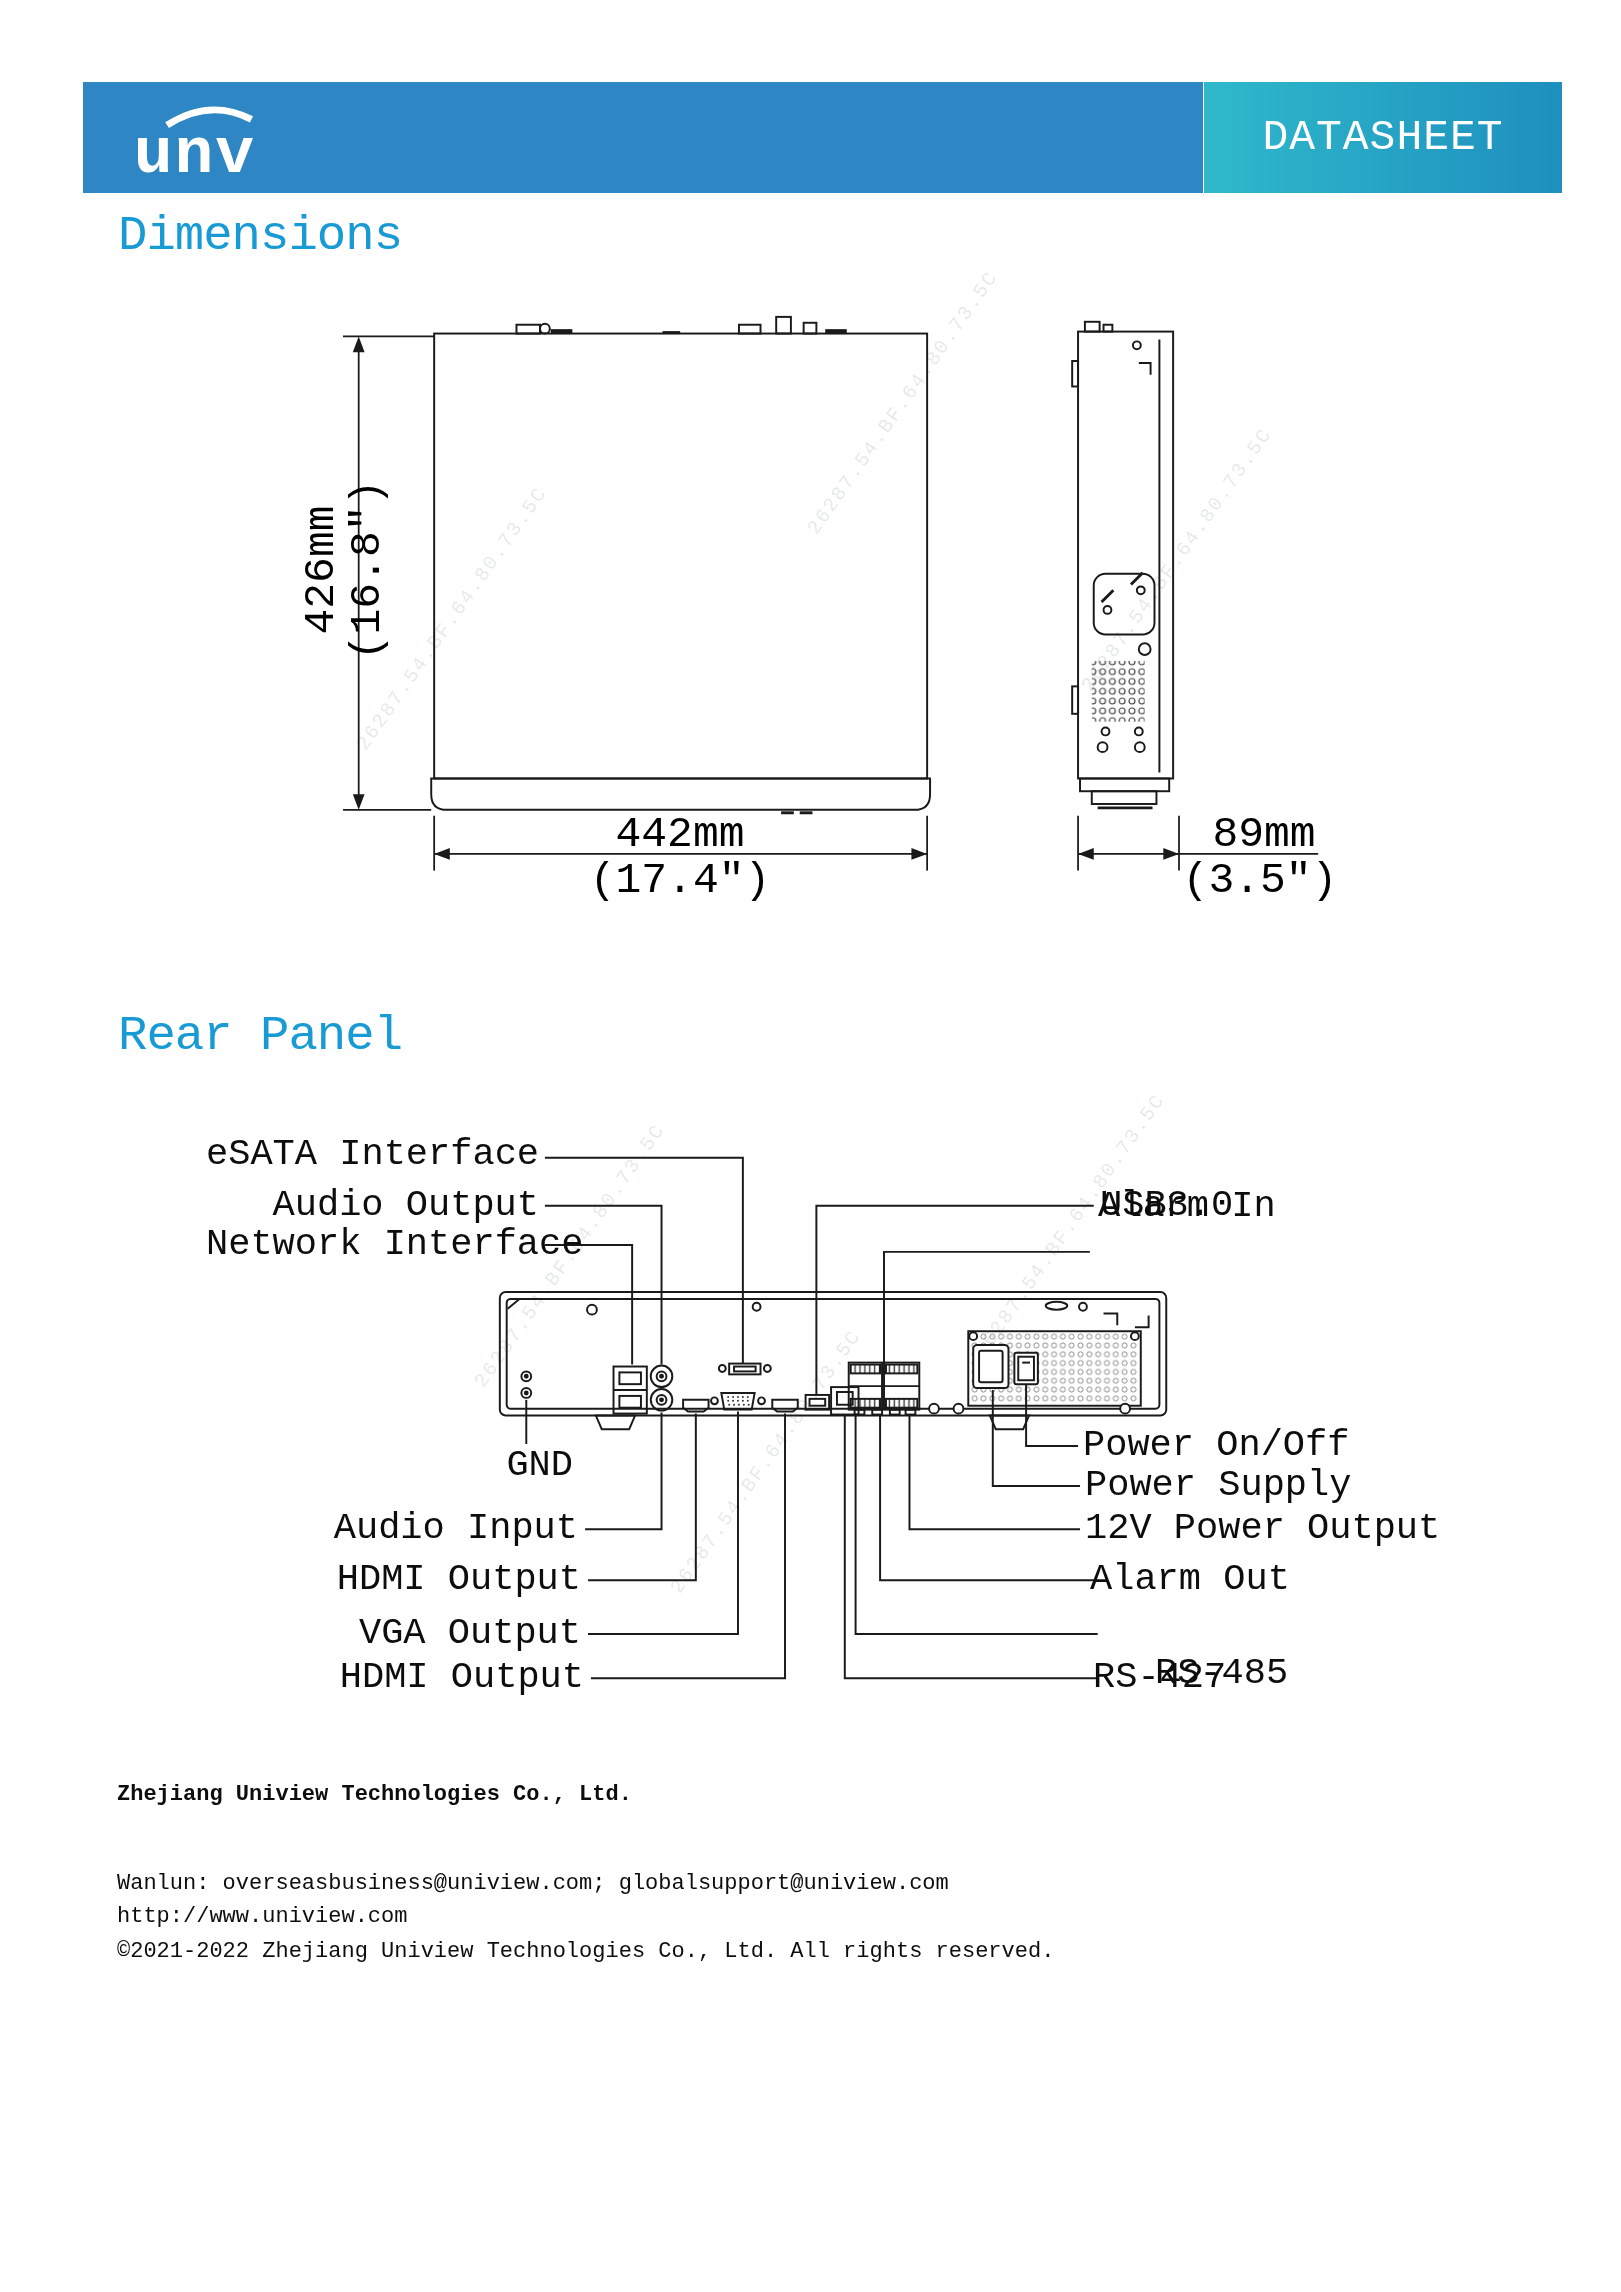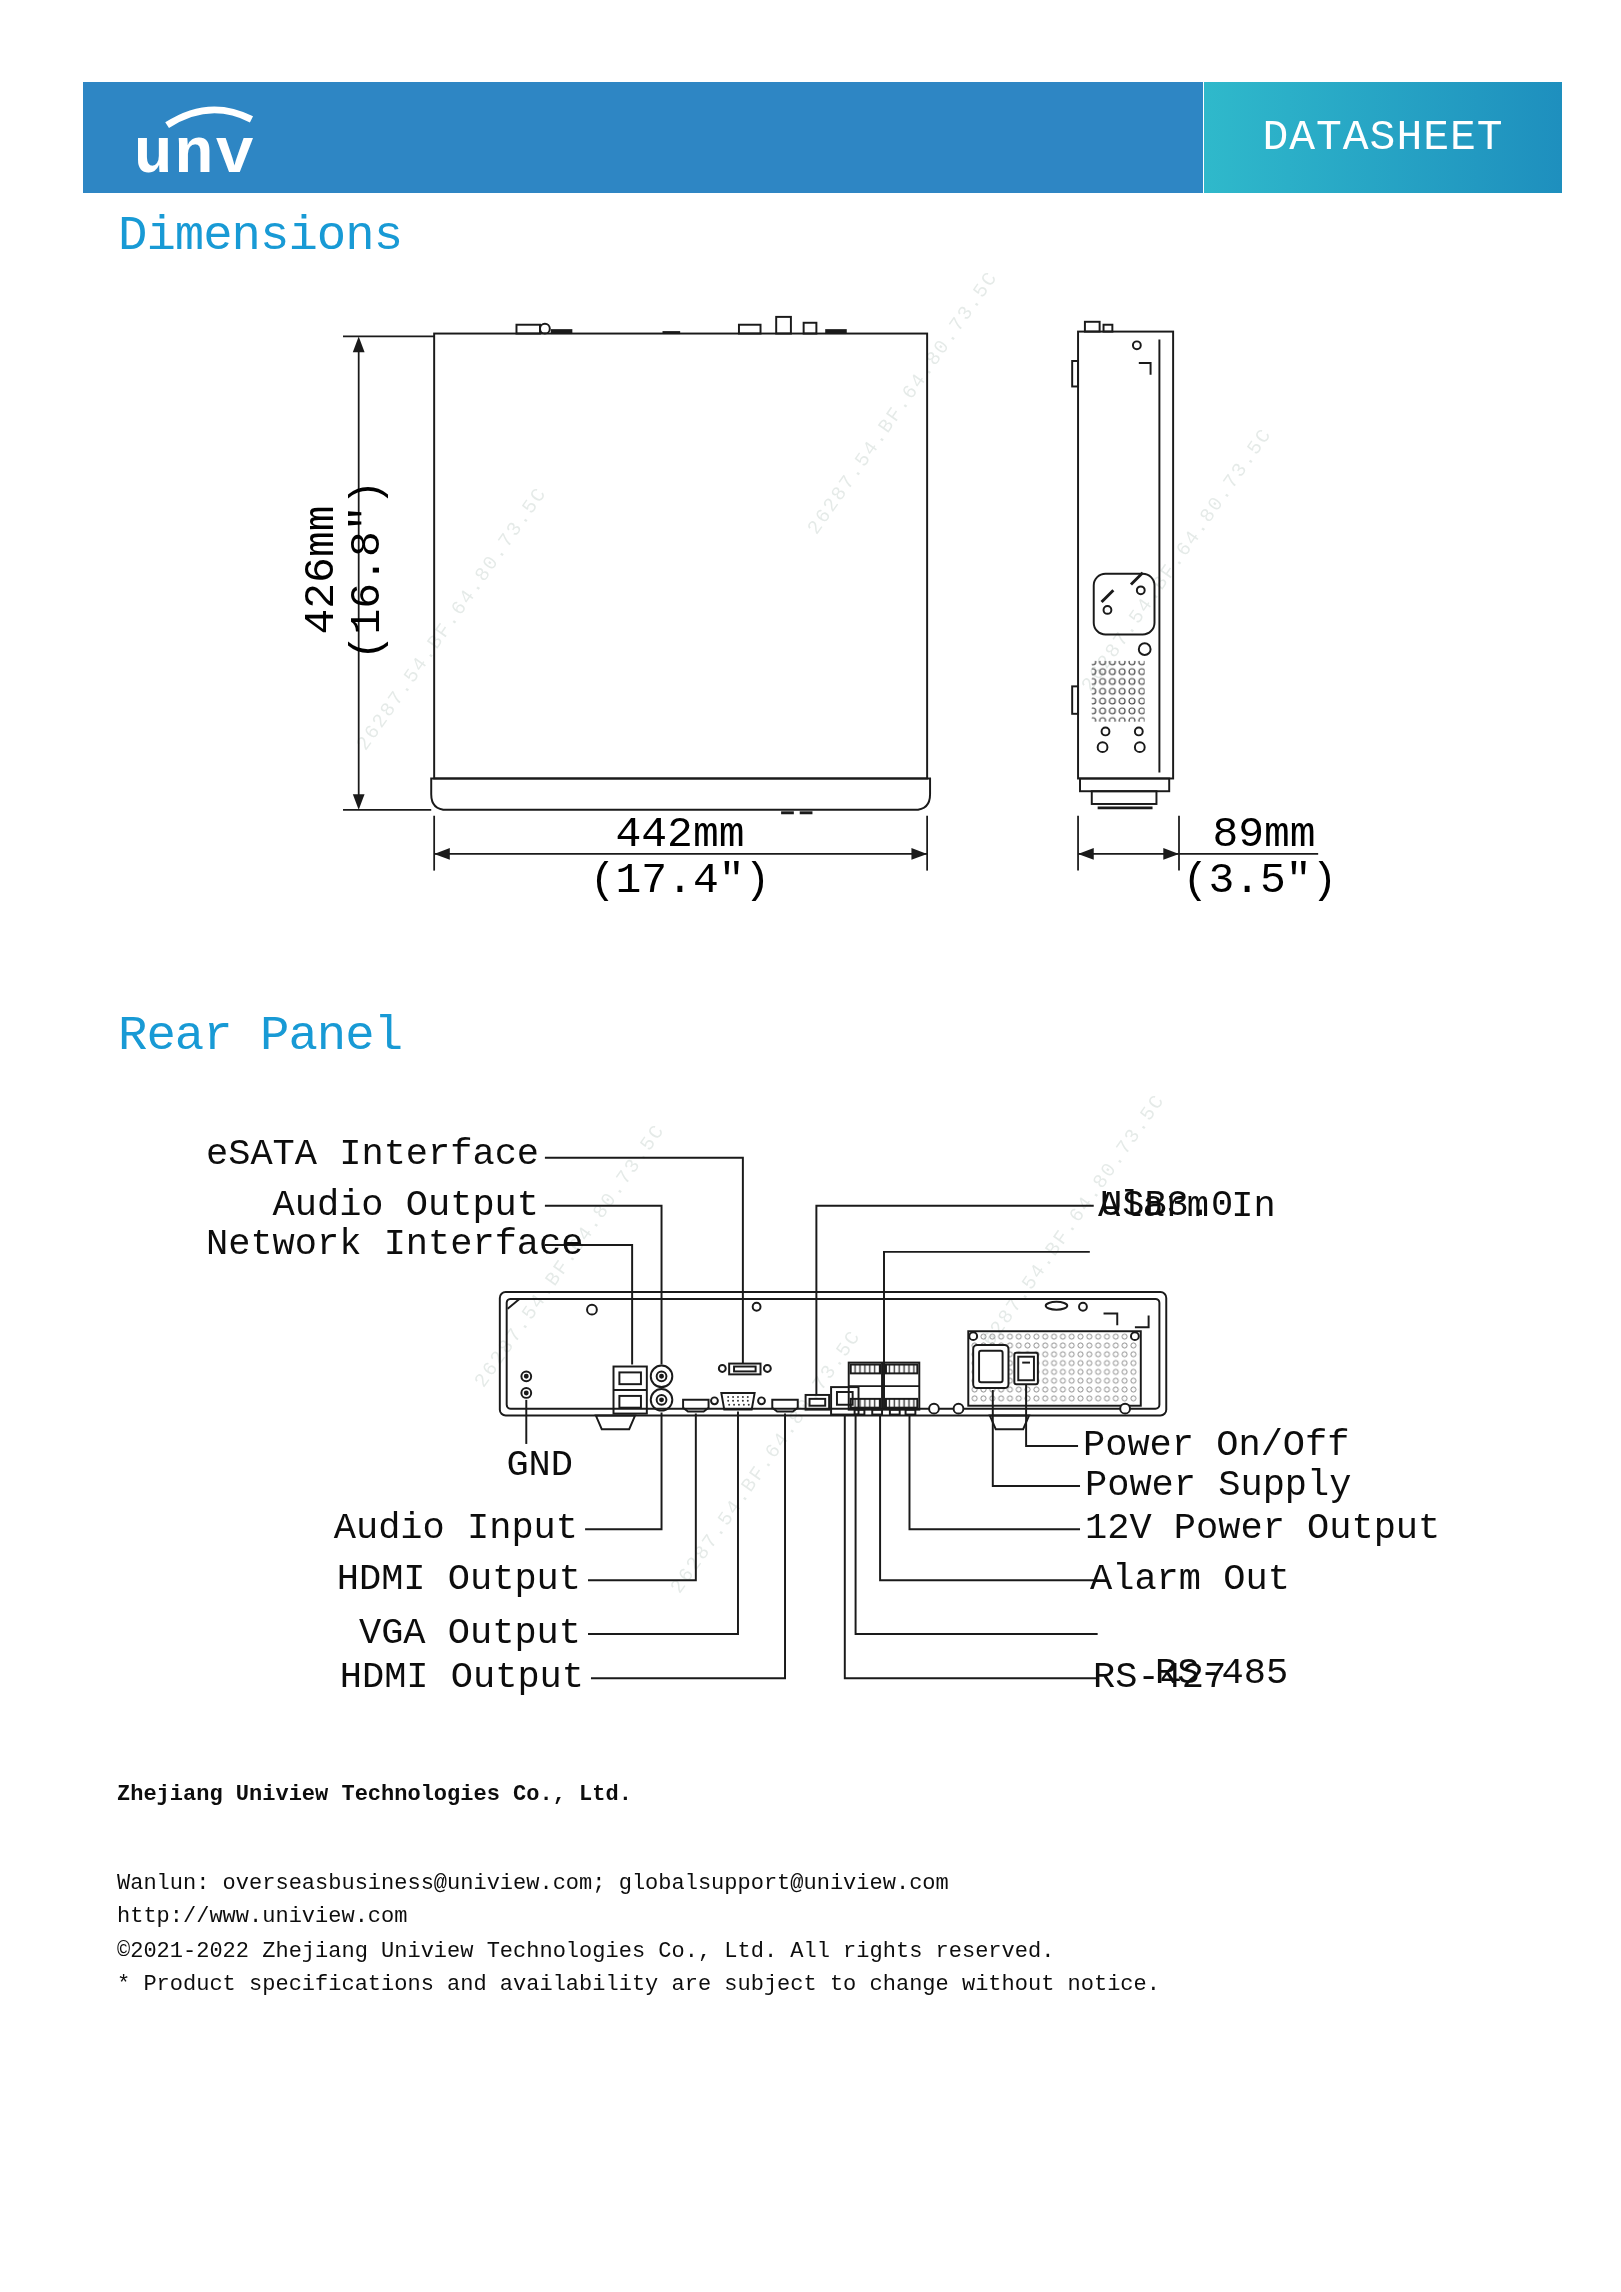--- a/index.html
+++ b/index.html
@@ -261,16 +261,15 @@
   <div class="co" style="left:1085px;top:1467px;">Power Supply</div>
   <div class="co" style="left:1085px;top:1510px;">12V Power Output</div>
   <div class="co" style="left:1090px;top:1561px;">Alarm Out</div>
   <div class="co" style="left:1155px;top:1615px;margin-top:40px;">RS-485</div>
   <div class="co" style="left:1093px;top:1659px;">RS-427</div>
 
   <div class="foot b" style="top:1784px;">Zhejiang Uniview Technologies Co., Ltd.</div>
   <div class="foot" style="top:1873px;">Wanlun: overseasbusiness@uniview.com; globalsupport@uniview.com</div>
   <div class="foot" style="top:1906px;">http://www.uniview.com</div>
   <div class="foot" style="top:1941px;">©2021-2022 Zhejiang Uniview Technologies Co., Ltd. All rights reserved.</div>
-  <div class="foot" style="top:1974px;">*  Product specifications and availability are subject to change without notice.</div>
 
 </div>
 
 
 </body></html>

